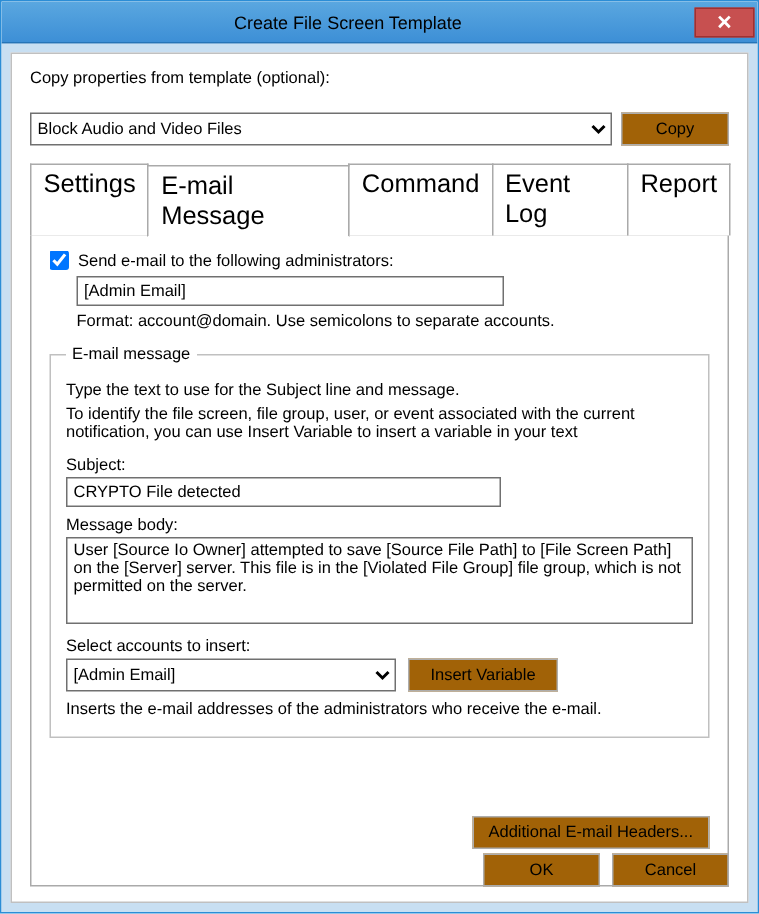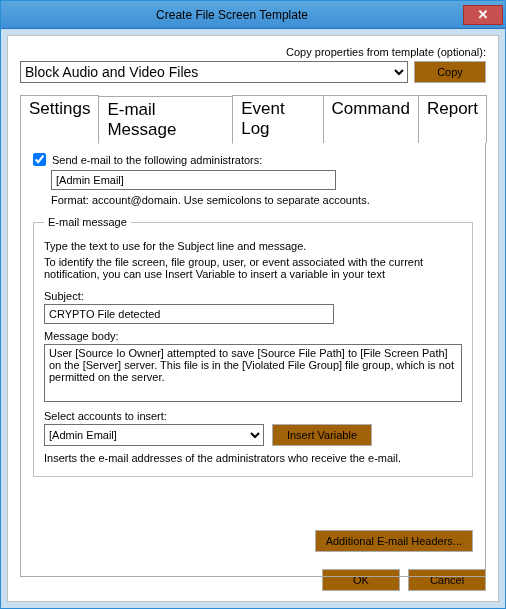--- a/index.html
+++ b/index.html
@@ -49,26 +49,26 @@
     height: calc(100% - 28px);
   }
   .inner {
     background: #fff;
     border: 1px solid #c0c0c0;
     height: 100%;
     padding: 10px 12px;
     position: relative;
   }
   .row { display: flex; align-items: center; gap: 6px; }
-  .copy-label { margin-bottom: 3px; text-align: right; }
+  .copy-label { margin-bottom: 17px; }
   select.template-select {
     flex: 1;
     height: 22px;
     font-family: inherit;
-    font-size: 14px;
+    font-size: 11px;
     border: 1px solid #707070;
     background: #fff;
   }
   .btn {
     height: 22px;
     min-width: 72px;
     font-family: inherit;
     font-size: 11px;
     background: #a16207;
     border: 1px solid #adadad;
@@ -174,22 +174,22 @@
     <div class="row">
       <select class="template-select">
         <option>Block Audio and Video Files</option>
       </select>
       <button class="btn">Copy</button>
     </div>
 
     <div class="tabs">
       <div class="tab">Settings</div>
       <div class="tab active">E-mail Message</div>
+      <div class="tab">Command</div>
       <div class="tab">Event Log</div>
-      <div class="tab">Command</div>
       <div class="tab">Report</div>
     </div>
 
     <div class="tabpanel">
 
       <div class="checkrow">
         <input type="checkbox" checked="" style="">
         <span>Send e-mail to the following administrators:</span>
       </div>
 

